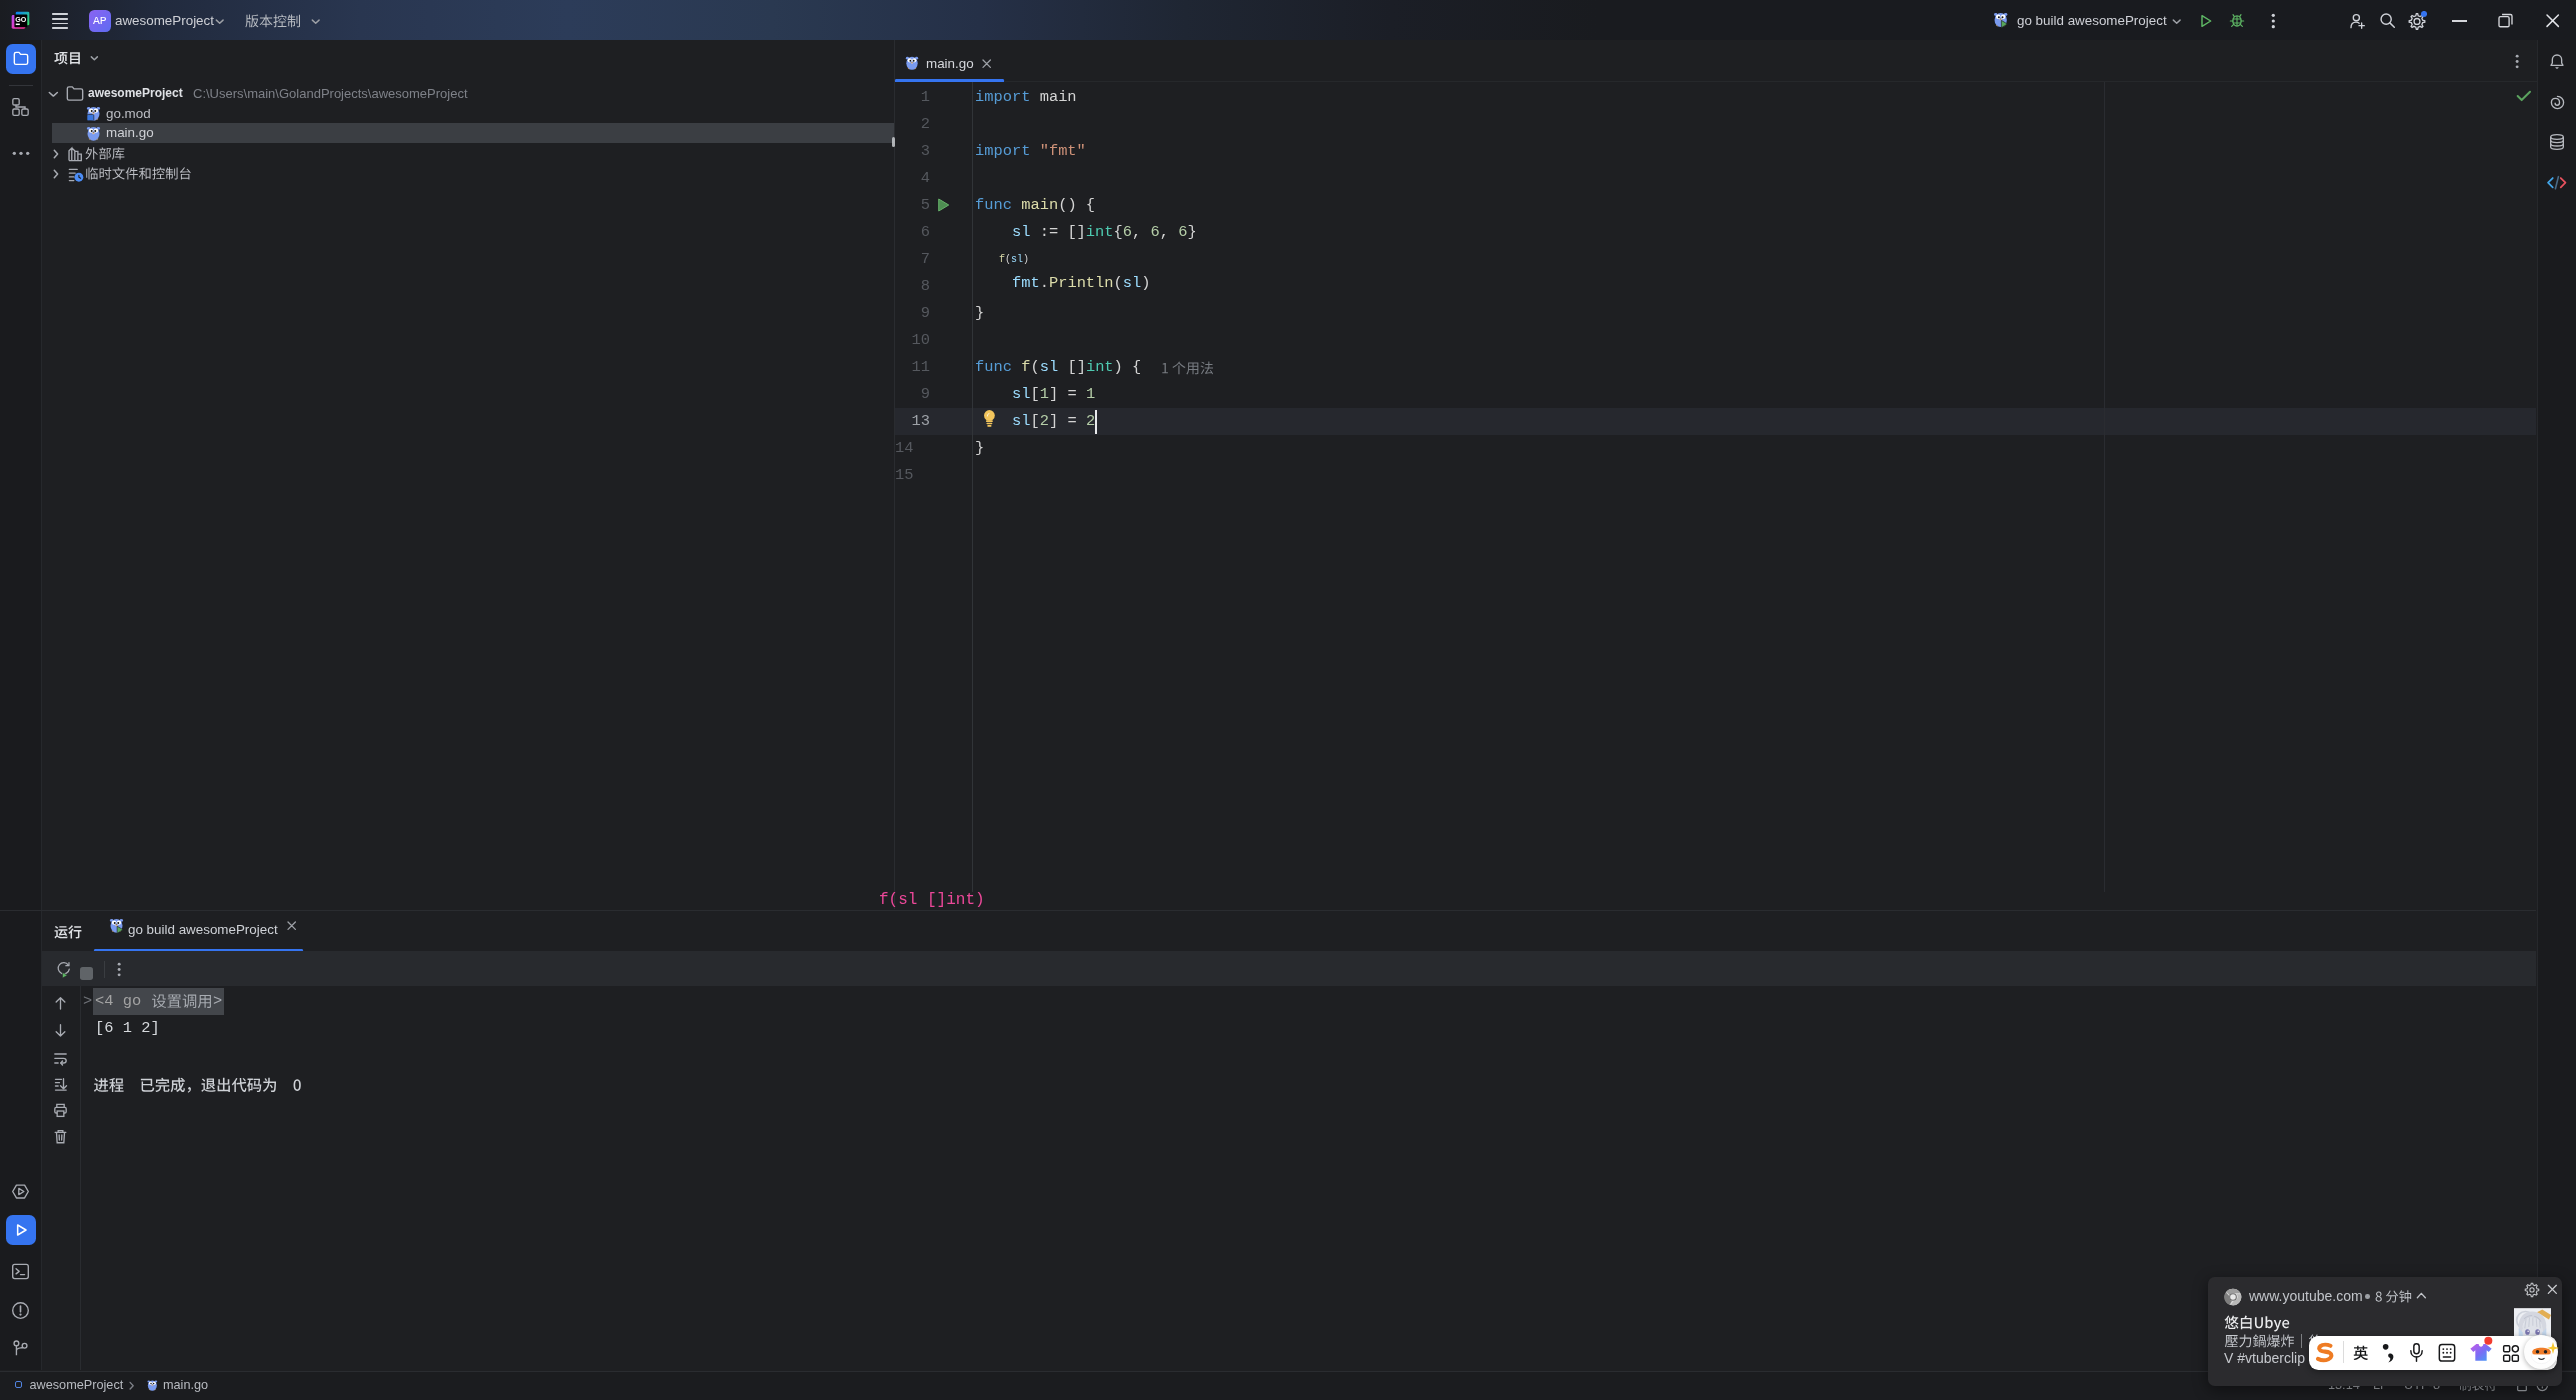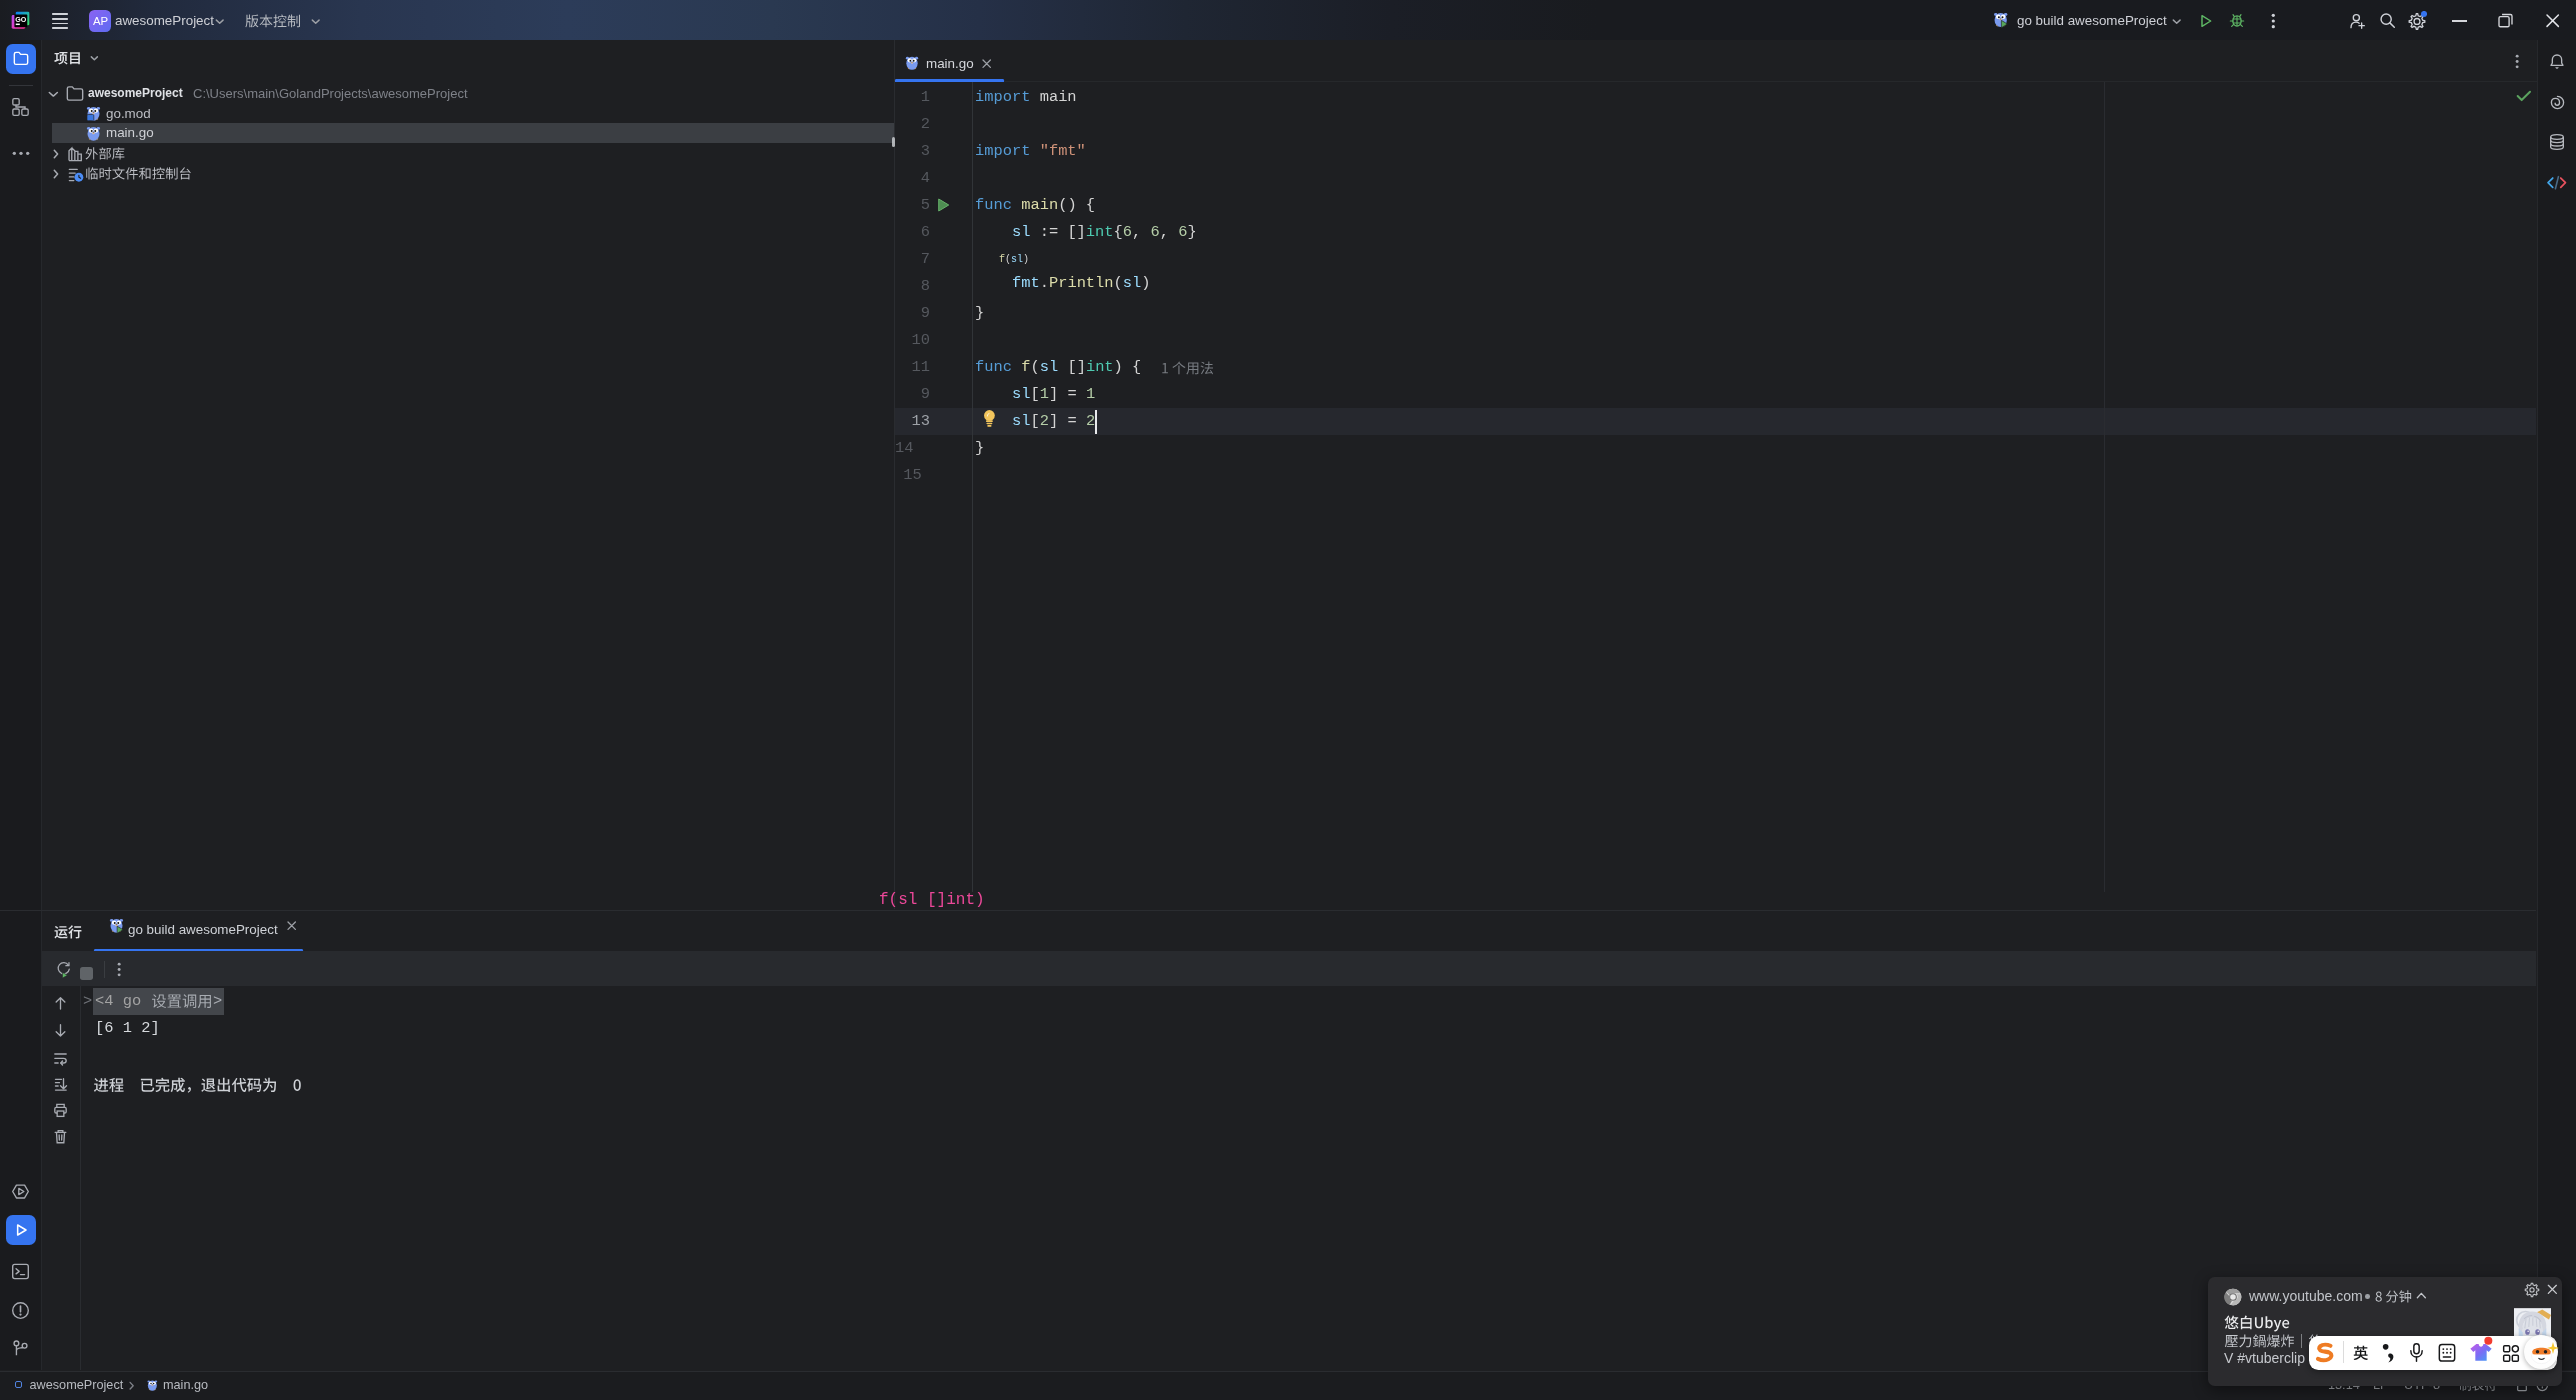--- a/index.html
+++ b/index.html
@@ -22,21 +22,21 @@
         <stop offset="0" stop-color="#087CFA"></stop>
         <stop offset="1" stop-color="#3BEA62"></stop>
       </linearGradient>
     </defs>
   </svg>
 <div class="abs" style="left:52px;top:13px;width:16px;height:1.6px;background:#CFD2D8;border-radius:0.7px"></div>
 <div class="abs" style="left:52px;top:18px;width:16px;height:1.6px;background:#CFD2D8;border-radius:0.7px"></div>
 <div class="abs" style="left:52px;top:22.5px;width:16px;height:1.6px;background:#CFD2D8;border-radius:0.7px"></div>
 <div class="abs" style="left:52px;top:27px;width:16px;height:1.6px;background:#CFD2D8;border-radius:0.7px"></div>
 <div class="abs" style="left:89px;top:10px;width:21.5px;height:22px;border-radius:5.4px;background:linear-gradient(135deg,#8A63F2 0%,#5E6CF2 100%)"></div>
-<div class="abs" style="left:93px;top:12px;height:18px;line-height:18px;font-family:Liberation Sans, sans-serif;font-size:11.4px;font-weight:400;color:#FFFFFF;white-space:pre">AP</div>
+<div class="abs" style="left:93px;top:12px;height:18px;line-height:18px;font-family:Liberation Mono, monospace;font-size:11.4px;font-weight:400;color:#FFFFFF;white-space:pre">AP</div>
 <div class="abs" style="left:115px;top:10px;height:21.5px;line-height:21.5px;font-family:'Liberation Sans',sans-serif;font-size:13.4px;font-weight:400;color:#CED0D6;white-space:pre">awesomeProject</div>
 <svg class="abs" style="left:215px;top:17px" width="9.4" height="9.4" viewBox="0 0 14 14">
     <path d="M2 4.62 L7.0 9.24 L12 4.62" stroke="#9DA0A6" stroke-width="2.2" fill="none" stroke-linecap="round" stroke-linejoin="round"></path>
   </svg>
 <svg class="abs" style="left:245px;top:9.8px" width="56" height="21" viewBox="0 -24.36 84.0 31.5">
     <path d="M2.8 -11.8H9.2V-10.4H2.8ZM11.0 -11.5H18.5V-10.1H11.0ZM5.9 -17.7H7.4V-11.0H5.9ZM2.9 -7.4H7.9V1.7H6.5V-5.9H2.9ZM2.2 -17.2H3.7V-8.9Q3.7 -7.5 3.6 -6.1Q3.5 -4.7 3.3 -3.3Q3.1 -1.9 2.8 -0.6Q2.4 0.7 1.8 1.7Q1.6 1.6 1.4 1.4Q1.2 1.2 1.0 1.1Q0.8 0.9 0.6 0.8Q1.2 -0.2 1.5 -1.4Q1.8 -2.6 1.9 -3.9Q2.1 -5.1 2.1 -6.4Q2.2 -7.7 2.2 -8.9ZM18.1 -11.5H18.4L18.6 -11.6L19.6 -11.3Q19.1 -7.9 18.0 -5.3Q16.9 -2.8 15.3 -1.0Q13.7 0.7 11.7 1.7Q11.6 1.5 11.5 1.3Q11.3 1.1 11.1 0.8Q11.0 0.6 10.8 0.4Q12.6 -0.4 14.1 -2.0Q15.6 -3.6 16.6 -5.9Q17.7 -8.2 18.1 -11.2ZM13.2 -10.6Q13.7 -8.0 14.6 -5.9Q15.5 -3.7 16.9 -2.1Q18.3 -0.4 20.2 0.5Q20.0 0.6 19.8 0.8Q19.6 1.0 19.5 1.3Q19.3 1.5 19.1 1.7Q17.2 0.7 15.8 -1.1Q14.4 -2.9 13.5 -5.2Q12.6 -7.5 12.0 -10.3ZM18.9 -17.5 19.9 -16.1Q18.6 -15.8 17.1 -15.6Q15.5 -15.3 13.8 -15.2Q12.1 -15.0 10.6 -14.9Q10.5 -15.2 10.4 -15.6Q10.3 -15.9 10.2 -16.2Q11.7 -16.3 13.3 -16.5Q14.9 -16.7 16.4 -17.0Q17.9 -17.2 18.9 -17.5ZM10.2 -16.2H11.7V-9.0Q11.7 -7.6 11.6 -6.2Q11.5 -4.8 11.3 -3.4Q11.1 -2.0 10.7 -0.7Q10.3 0.7 9.6 1.8Q9.5 1.6 9.2 1.5Q9.0 1.3 8.8 1.2Q8.5 1.0 8.3 0.9Q8.9 -0.1 9.3 -1.4Q9.7 -2.6 9.8 -3.9Q10.0 -5.2 10.1 -6.5Q10.2 -7.8 10.2 -9.0Z M22.4 -13.2H40.7V-11.6H22.4ZM25.8 -3.8H37.2V-2.3H25.8ZM30.7 -17.6H32.3V1.7H30.7ZM29.1 -12.7 30.6 -12.3Q29.8 -10.1 28.6 -8.1Q27.4 -6.0 26.0 -4.4Q24.5 -2.8 22.9 -1.7Q22.8 -1.9 22.6 -2.1Q22.4 -2.3 22.2 -2.6Q22.0 -2.8 21.8 -2.9Q23.3 -3.9 24.7 -5.4Q26.1 -6.9 27.3 -8.8Q28.4 -10.7 29.1 -12.7ZM33.8 -12.6Q34.5 -10.7 35.6 -8.8Q36.8 -7.0 38.2 -5.5Q39.7 -4.0 41.3 -3.1Q41.1 -2.9 40.8 -2.7Q40.6 -2.4 40.4 -2.2Q40.2 -1.9 40.0 -1.7Q38.4 -2.8 37.0 -4.4Q35.5 -6.0 34.3 -8.0Q33.2 -10.0 32.4 -12.2Z M42.7 -6.2Q43.9 -6.5 45.5 -7.1Q47.2 -7.7 48.9 -8.3L49.2 -6.8Q47.6 -6.2 46.0 -5.7Q44.3 -5.1 43.0 -4.6ZM42.9 -13.6H49.1V-12.1H42.9ZM45.4 -17.7H46.9V-0.3Q46.9 0.3 46.8 0.7Q46.6 1.0 46.2 1.2Q45.8 1.4 45.2 1.4Q44.6 1.5 43.6 1.5Q43.5 1.2 43.4 0.8Q43.3 0.4 43.1 0.0Q43.8 0.1 44.3 0.1Q44.9 0.1 45.1 0.0Q45.3 0.0 45.4 -0.0Q45.4 -0.1 45.4 -0.3ZM50.7 -7.1H60.7V-5.7H50.7ZM49.0 -0.4H62.2V1.0H49.0ZM49.7 -15.1H62.0V-11.6H60.5V-13.7H51.1V-11.4H49.7ZM54.9 -6.3H56.5V0.3H54.9ZM54.3 -17.3 55.8 -17.7Q56.2 -17.0 56.5 -16.2Q56.8 -15.5 57.0 -14.9L55.5 -14.5Q55.3 -15.0 55.0 -15.8Q54.7 -16.6 54.3 -17.3ZM56.6 -11.6 57.6 -12.5Q58.2 -11.9 59.0 -11.2Q59.7 -10.6 60.4 -9.9Q61.1 -9.3 61.6 -8.8L60.6 -7.7Q60.1 -8.2 59.5 -8.9Q58.8 -9.6 58.0 -10.3Q57.3 -11.0 56.6 -11.6ZM53.8 -12.5 55.1 -12.0Q54.6 -11.1 53.8 -10.3Q53.1 -9.5 52.3 -8.8Q51.5 -8.1 50.8 -7.5Q50.7 -7.7 50.5 -7.9Q50.3 -8.1 50.1 -8.4Q49.9 -8.6 49.8 -8.7Q50.9 -9.4 52.0 -10.4Q53.0 -11.4 53.8 -12.5Z M77.2 -15.7H78.7V-4.1H77.2ZM80.9 -17.4H82.5V-0.5Q82.5 0.3 82.3 0.7Q82.1 1.1 81.6 1.3Q81.1 1.5 80.3 1.5Q79.4 1.6 78.2 1.6Q78.2 1.3 78.0 0.8Q77.9 0.3 77.7 -0.1Q78.6 -0.0 79.4 -0.0Q80.2 -0.0 80.5 -0.0Q80.7 -0.0 80.8 -0.1Q80.9 -0.2 80.9 -0.5ZM69.1 -17.6H70.6V1.7H69.1ZM73.5 -7.4H74.9V-1.6Q74.9 -1.1 74.8 -0.8Q74.7 -0.4 74.3 -0.2Q73.9 -0.1 73.3 -0.0Q72.7 0.0 71.8 0.0Q71.8 -0.3 71.7 -0.7Q71.5 -1.1 71.4 -1.4Q72.1 -1.3 72.6 -1.3Q73.0 -1.3 73.2 -1.3Q73.5 -1.3 73.5 -1.6ZM64.9 -7.4H74.1V-5.9H66.3V-0.0H64.9ZM63.9 -11.0H75.7V-9.5H63.9ZM66.0 -14.6H74.9V-13.2H65.7ZM66.0 -17.1 67.5 -16.8Q67.1 -15.2 66.5 -13.6Q65.9 -12.1 65.3 -11.0Q65.1 -11.1 64.9 -11.2Q64.6 -11.3 64.3 -11.4Q64.1 -11.5 63.9 -11.6Q64.6 -12.7 65.1 -14.1Q65.7 -15.6 66.0 -17.1Z" fill="#B8BCC2"></path>
   </svg>
 <svg class="abs" style="left:311px;top:17px" width="9.4" height="9.4" viewBox="0 0 14 14">
     <path d="M2 4.62 L7.0 9.24 L12 4.62" stroke="#9DA0A6" stroke-width="2.2" fill="none" stroke-linecap="round" stroke-linejoin="round"></path>
   </svg>
@@ -241,21 +241,21 @@
 <div class="abs mono" style="left:895px;top:192px;width:35px;height:27px;line-height:27px;font-size:15.4px;color:#55585E;text-align:right;white-space:pre">5</div>
 <div class="abs mono" style="left:895px;top:219px;width:35px;height:27px;line-height:27px;font-size:15.4px;color:#55585E;text-align:right;white-space:pre">6</div>
 <div class="abs mono" style="left:895px;top:246px;width:35px;height:27px;line-height:27px;font-size:15.4px;color:#55585E;text-align:right;white-space:pre">7</div>
 <div class="abs mono" style="left:895px;top:273px;width:35px;height:27px;line-height:27px;font-size:15.4px;color:#55585E;text-align:right;white-space:pre">8</div>
 <div class="abs mono" style="left:895px;top:300px;width:35px;height:27px;line-height:27px;font-size:15.4px;color:#55585E;text-align:right;white-space:pre">9</div>
 <div class="abs mono" style="left:895px;top:327px;width:35px;height:27px;line-height:27px;font-size:15.4px;color:#55585E;text-align:right;white-space:pre">10</div>
 <div class="abs mono" style="left:895px;top:354px;width:35px;height:27px;line-height:27px;font-size:15.4px;color:#55585E;text-align:right;white-space:pre">11</div>
 <div class="abs mono" style="left:895px;top:381px;width:35px;height:27px;line-height:27px;font-size:15.4px;color:#55585E;text-align:right;white-space:pre">9</div>
 <div class="abs mono" style="left:895px;top:408px;width:35px;height:27px;line-height:27px;font-size:15.4px;color:#9DA1A7;text-align:right;white-space:pre">13</div>
 <div class="abs mono" style="left:895px;top:435px;width:35px;height:27px;line-height:27px;font-size:15.4px;color:#55585E;text-align:left;white-space:pre">14</div>
-<div class="abs mono" style="left:895px;top:462px;width:35px;height:27px;line-height:27px;font-size:15.4px;color:#55585E;text-align:center;white-space:pre">15</div>
+<div class="abs mono" style="left:895px;top:462px;width:35px;height:27px;line-height:27px;font-size:15.4px;color:#55585E;text-align:left;white-space:pre">15</div>
 <div class="abs mono" style="left:975px;top:84px;height:27px;line-height:27px;font-size:15.4px;white-space:pre"><span style="color:#569CD6">import</span><span style="color:#D4D4D4"> main</span></div>
 <div class="abs mono" style="left:975px;top:138px;height:27px;line-height:27px;font-size:15.4px;white-space:pre"><span style="color:#569CD6">import</span><span style="color:#CE9178"> "fmt"</span></div>
 <div class="abs mono" style="left:975px;top:192px;height:27px;line-height:27px;font-size:15.4px;white-space:pre"><span style="color:#569CD6">func</span><span style="color:#DCDCAA"> main</span><span style="color:#D4D4D4">() {</span></div>
 <div class="abs mono" style="left:975px;top:219px;height:27px;line-height:27px;font-size:15.4px;white-space:pre"><span style="color:#D4D4D4">    </span><span style="color:#9CDCFE">sl</span><span style="color:#D4D4D4"> := []</span><span style="color:#4EC9B0">int</span><span style="color:#D4D4D4">{</span><span style="color:#B5CEA8">6</span><span style="color:#D4D4D4">, </span><span style="color:#B5CEA8">6</span><span style="color:#D4D4D4">, </span><span style="color:#B5CEA8">6</span><span style="color:#D4D4D4">}</span></div>
 <div class="abs mono" style="left:975px;top:246px;height:27px;line-height:27px;font-size:10px;white-space:pre"><span style="color:#D4D4D4">    </span><span style="color:#DCDCAA">f</span><span style="color:#D4D4D4">(</span><span style="color:#9CDCFE">sl</span><span style="color:#D4D4D4">)</span></div>
 <div class="abs mono" style="left:975px;top:270px;height:27px;line-height:27px;font-size:15.4px;white-space:pre"><span style="color:#D4D4D4">    </span><span style="color:#9CDCFE">fmt</span><span style="color:#D4D4D4">.</span><span style="color:#DCDCAA">Println</span><span style="color:#D4D4D4">(</span><span style="color:#9CDCFE">sl</span><span style="color:#D4D4D4">)</span></div>
 <div class="abs mono" style="left:975px;top:300px;height:27px;line-height:27px;font-size:15.4px;white-space:pre"><span style="color:#D4D4D4">}</span></div>
 <div class="abs mono" style="left:975px;top:354px;height:27px;line-height:27px;font-size:15.4px;white-space:pre"><span style="color:#569CD6">func</span><span style="color:#DCDCAA"> f</span><span style="color:#D4D4D4">(</span><span style="color:#9CDCFE">sl</span><span style="color:#D4D4D4"> []</span><span style="color:#4EC9B0">int</span><span style="color:#D4D4D4">) {</span></div>
 <div class="abs mono" style="left:975px;top:381px;height:27px;line-height:27px;font-size:15.4px;white-space:pre"><span style="color:#D4D4D4">    </span><span style="color:#9CDCFE">sl</span><span style="color:#D4D4D4">[</span><span style="color:#B5CEA8">1</span><span style="color:#D4D4D4">] = </span><span style="color:#B5CEA8">1</span></div>
 <div class="abs mono" style="left:975px;top:408px;height:27px;line-height:27px;font-size:15.4px;white-space:pre"><span style="color:#D4D4D4">    </span><span style="color:#9CDCFE">sl</span><span style="color:#D4D4D4">[</span><span style="color:#B5CEA8">2</span><span style="color:#D4D4D4">] = </span><span style="color:#B5CEA8">2</span></div>

